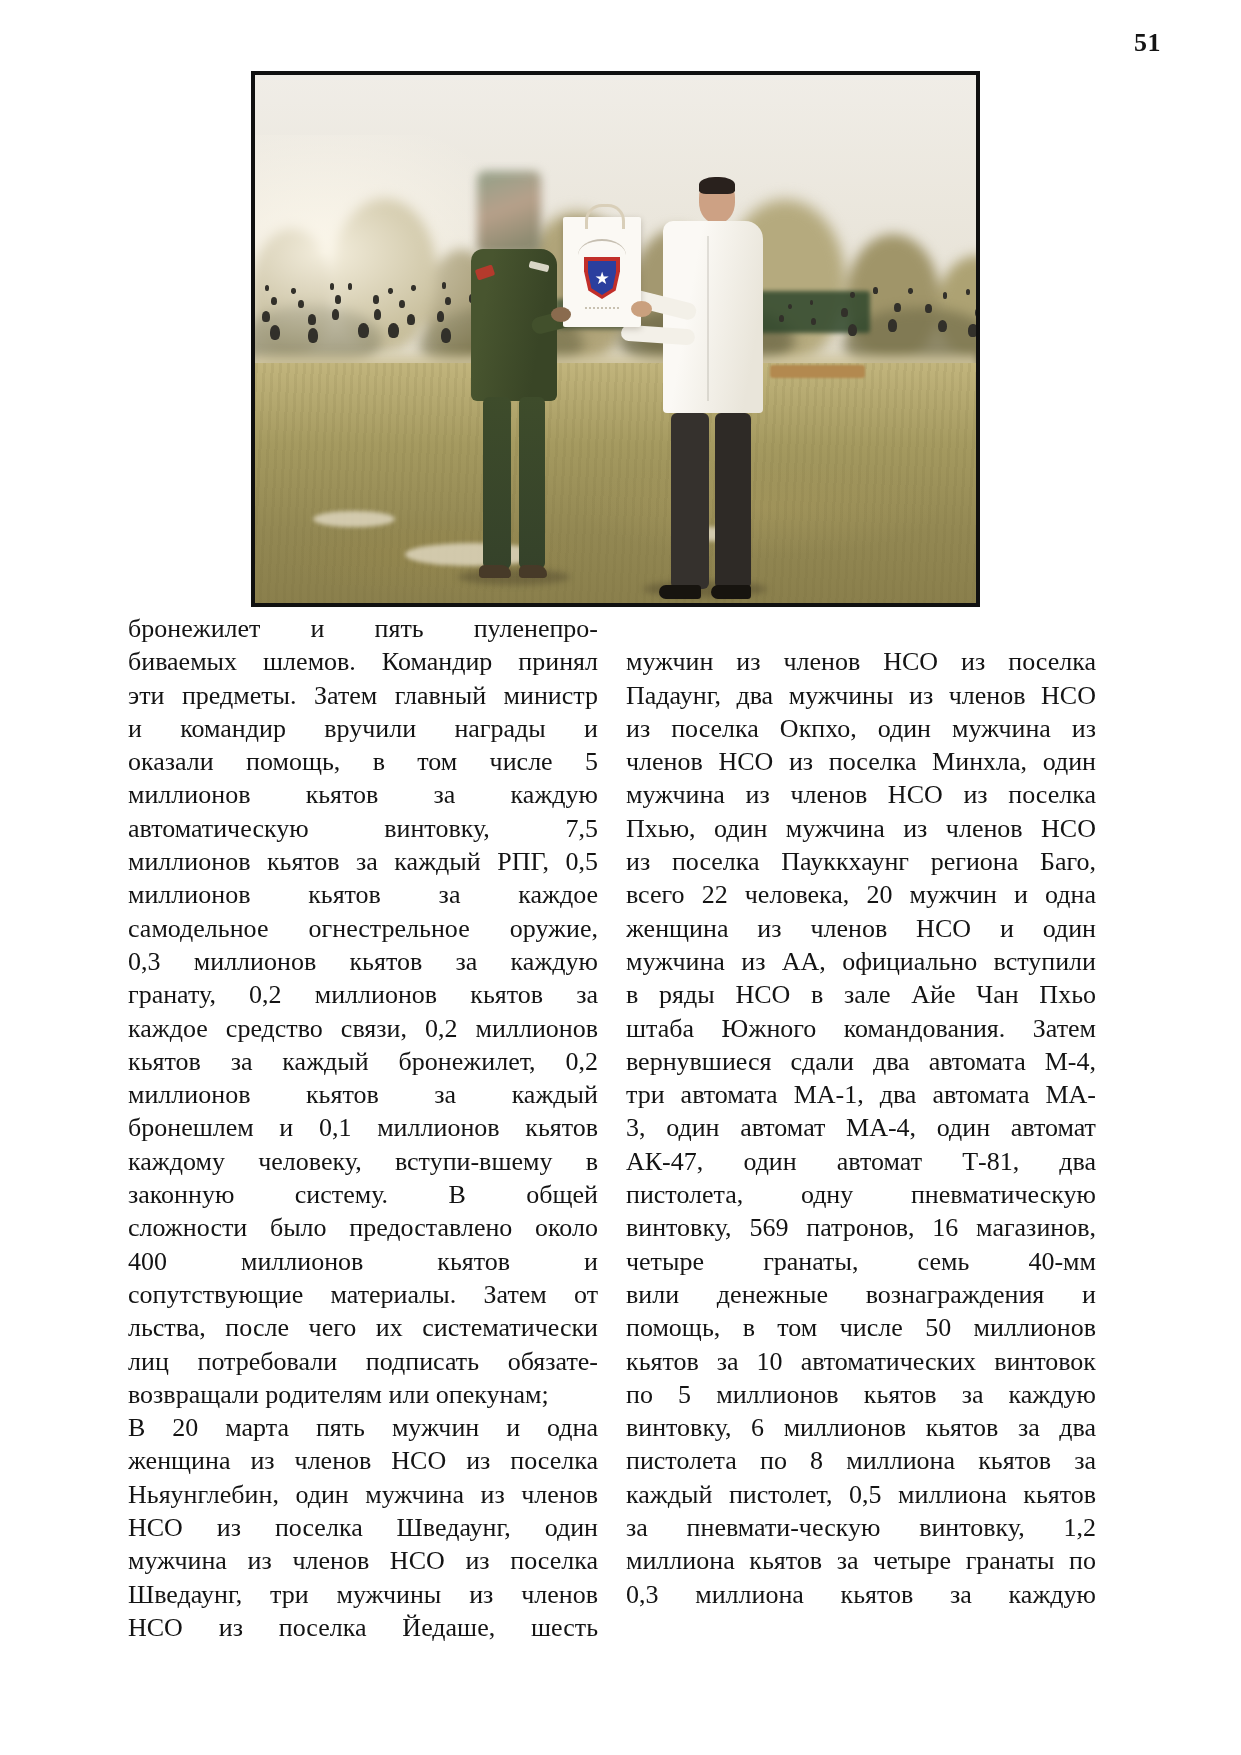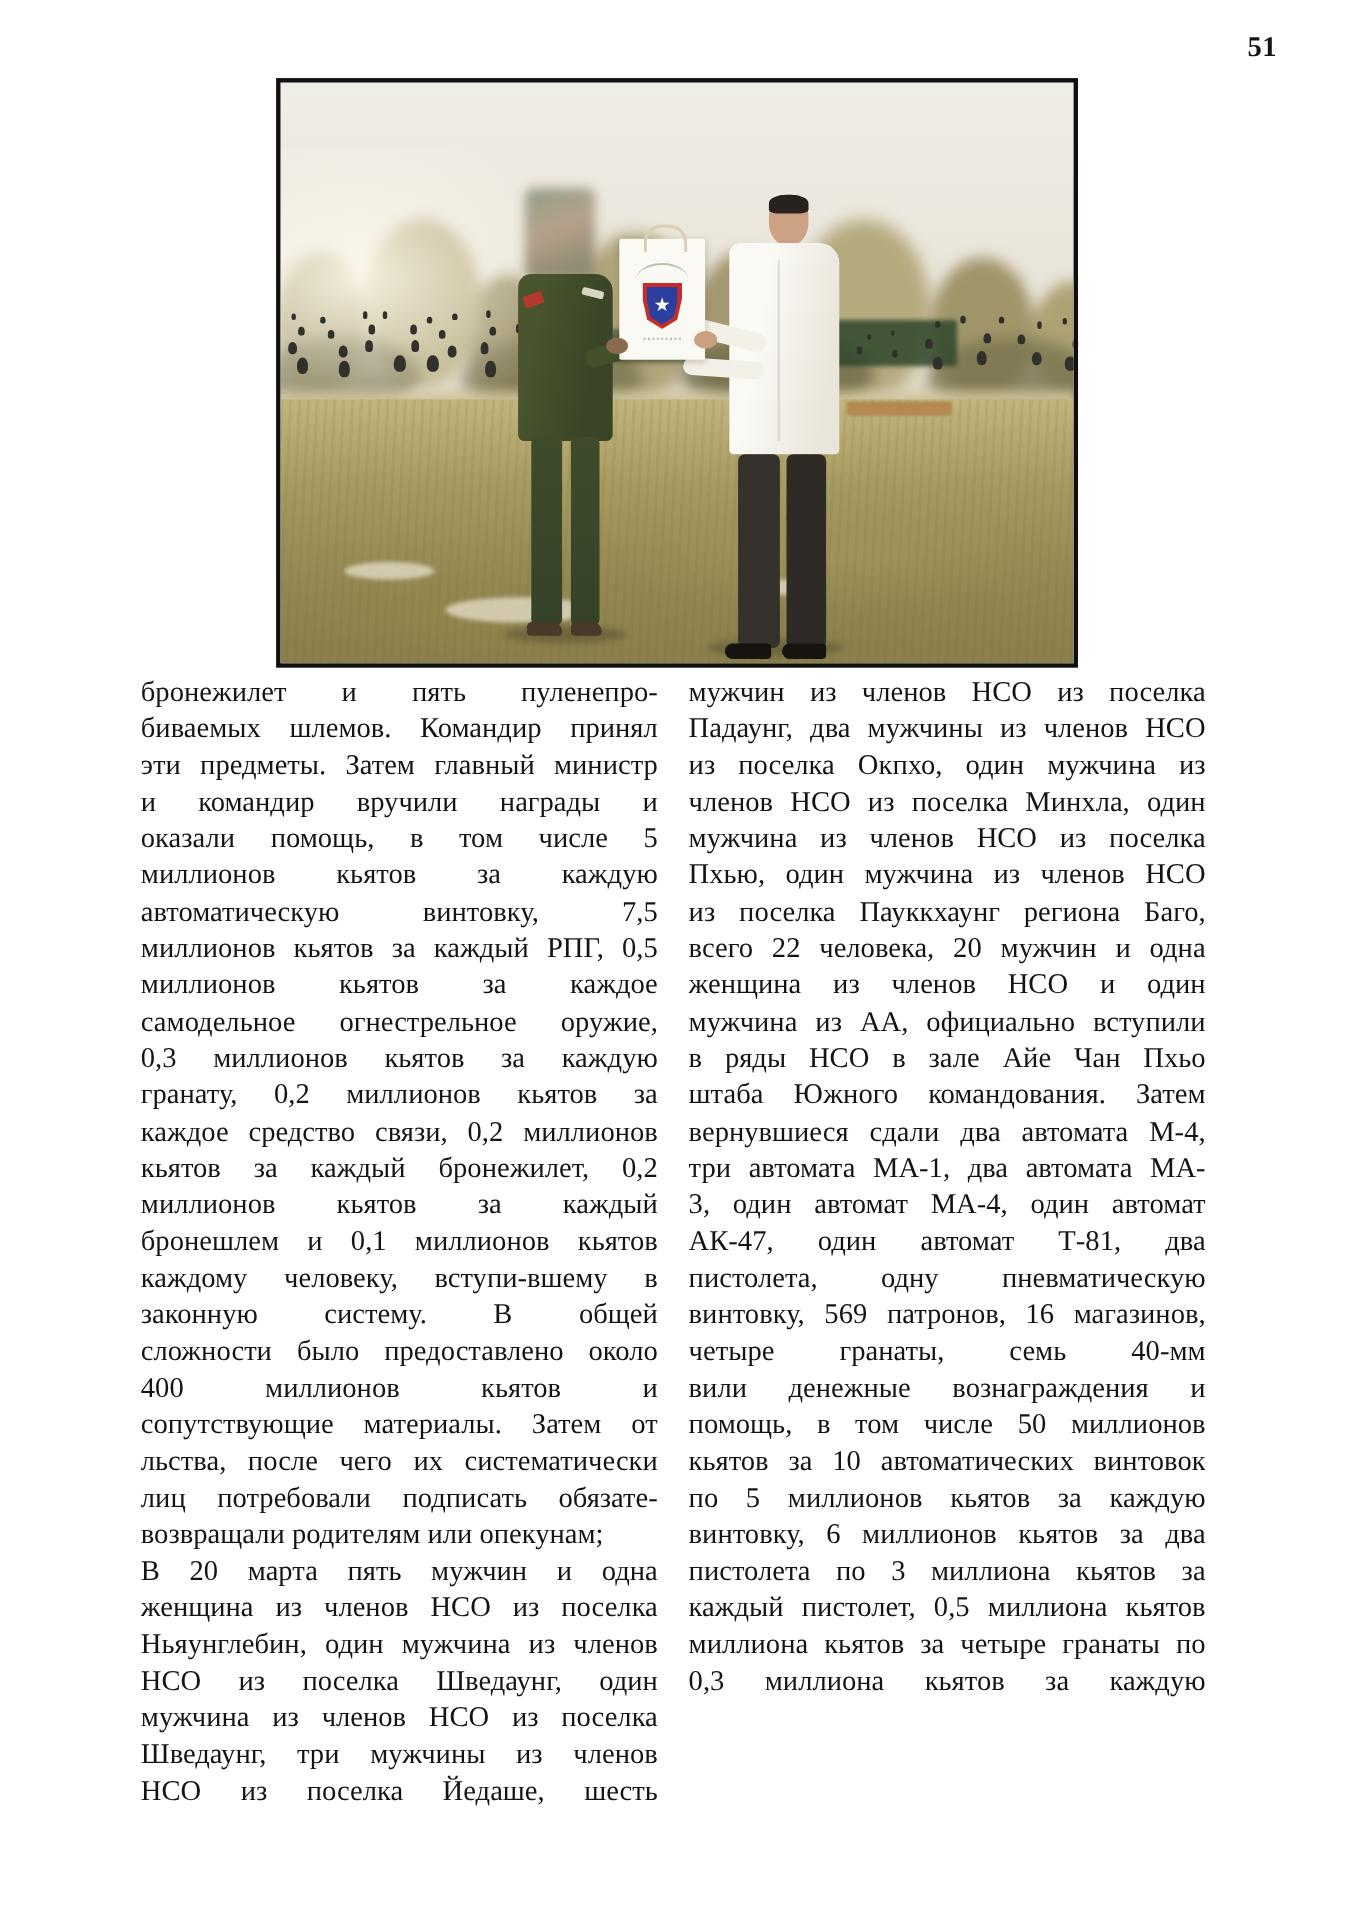--- a/index.html
+++ b/index.html
@@ -103,21 +103,21 @@
   .shield-inner{left:4px;top:4px;width:28px;height:34px;background:#2b3f9e;
        clip-path:polygon(0 0,100% 0,100% 34%,88% 80%,50% 100%,12% 80%,0 34%);
        display:flex;align-items:center;justify-content:center;}
   .star{position:static;color:#ffffff;font-size:17px;line-height:1;font-family:"DejaVu Sans",sans-serif;}
   .bag-sub{left:22px;top:90px;width:34px;height:10px;border-top:2px dotted #a79c85;opacity:.6;}
   .hand{z-index:7;border-radius:50%;}
   .hand.hr{left:296px;top:232px;width:20px;height:15px;background:#8a6b4e;}
   .hand.ho{left:376px;top:226px;width:21px;height:16px;background:#caa07e;}
 
   
-  .cols{position:absolute;left:128px;top:612px;width:1011px;display:flex;gap:28px;}
+  .cols{position:absolute;left:128px;top:612px;width:1011px;display:flex;gap:28px;align-items:center;}
   .col{width:470px;font-size:26px;}
   .line{position:relative;height:33.3px;line-height:33.3px;overflow:hidden;white-space:normal;
         text-align:justify;text-align-last:justify;}
   .line.noj{text-align-last:left;}
 </style>
 </head>
 <body>
 
 <div class="page">
 
@@ -468,20 +468,21 @@
         <div class="line">3, один автомат МА-4, один автомат</div>
         <div class="line">АК-47, один автомат Т-81, два</div>
         <div class="line">пистолета, одну пневматическую</div>
         <div class="line">винтовку, 569 патронов, 16 магазинов,</div>
         <div class="line">четыре гранаты, семь 40-мм</div>
         <div class="line">вили денежные вознаграждения и</div>
         <div class="line">помощь, в том числе 50 миллионов</div>
         <div class="line">кьятов за 10 автоматических винтовок</div>
         <div class="line">по 5 миллионов кьятов за каждую</div>
         <div class="line">винтовку, 6 миллионов кьятов за два</div>
-        <div class="line">пистолета по 3 миллиона кьятов за</div>
+        <div class="line">пистолета по 8 миллиона кьятов за</div>
         <div class="line">каждый пистолет, 0,5 миллиона кьятов</div>
+        <div class="line">за пневмати-ческую винтовку, 1,2</div>
         <div class="line">миллиона кьятов за четыре гранаты по</div>
         <div class="line">0,3 миллиона кьятов за каждую</div>
       </div>
   </div>
 
 </div>
 
 </body></html>

